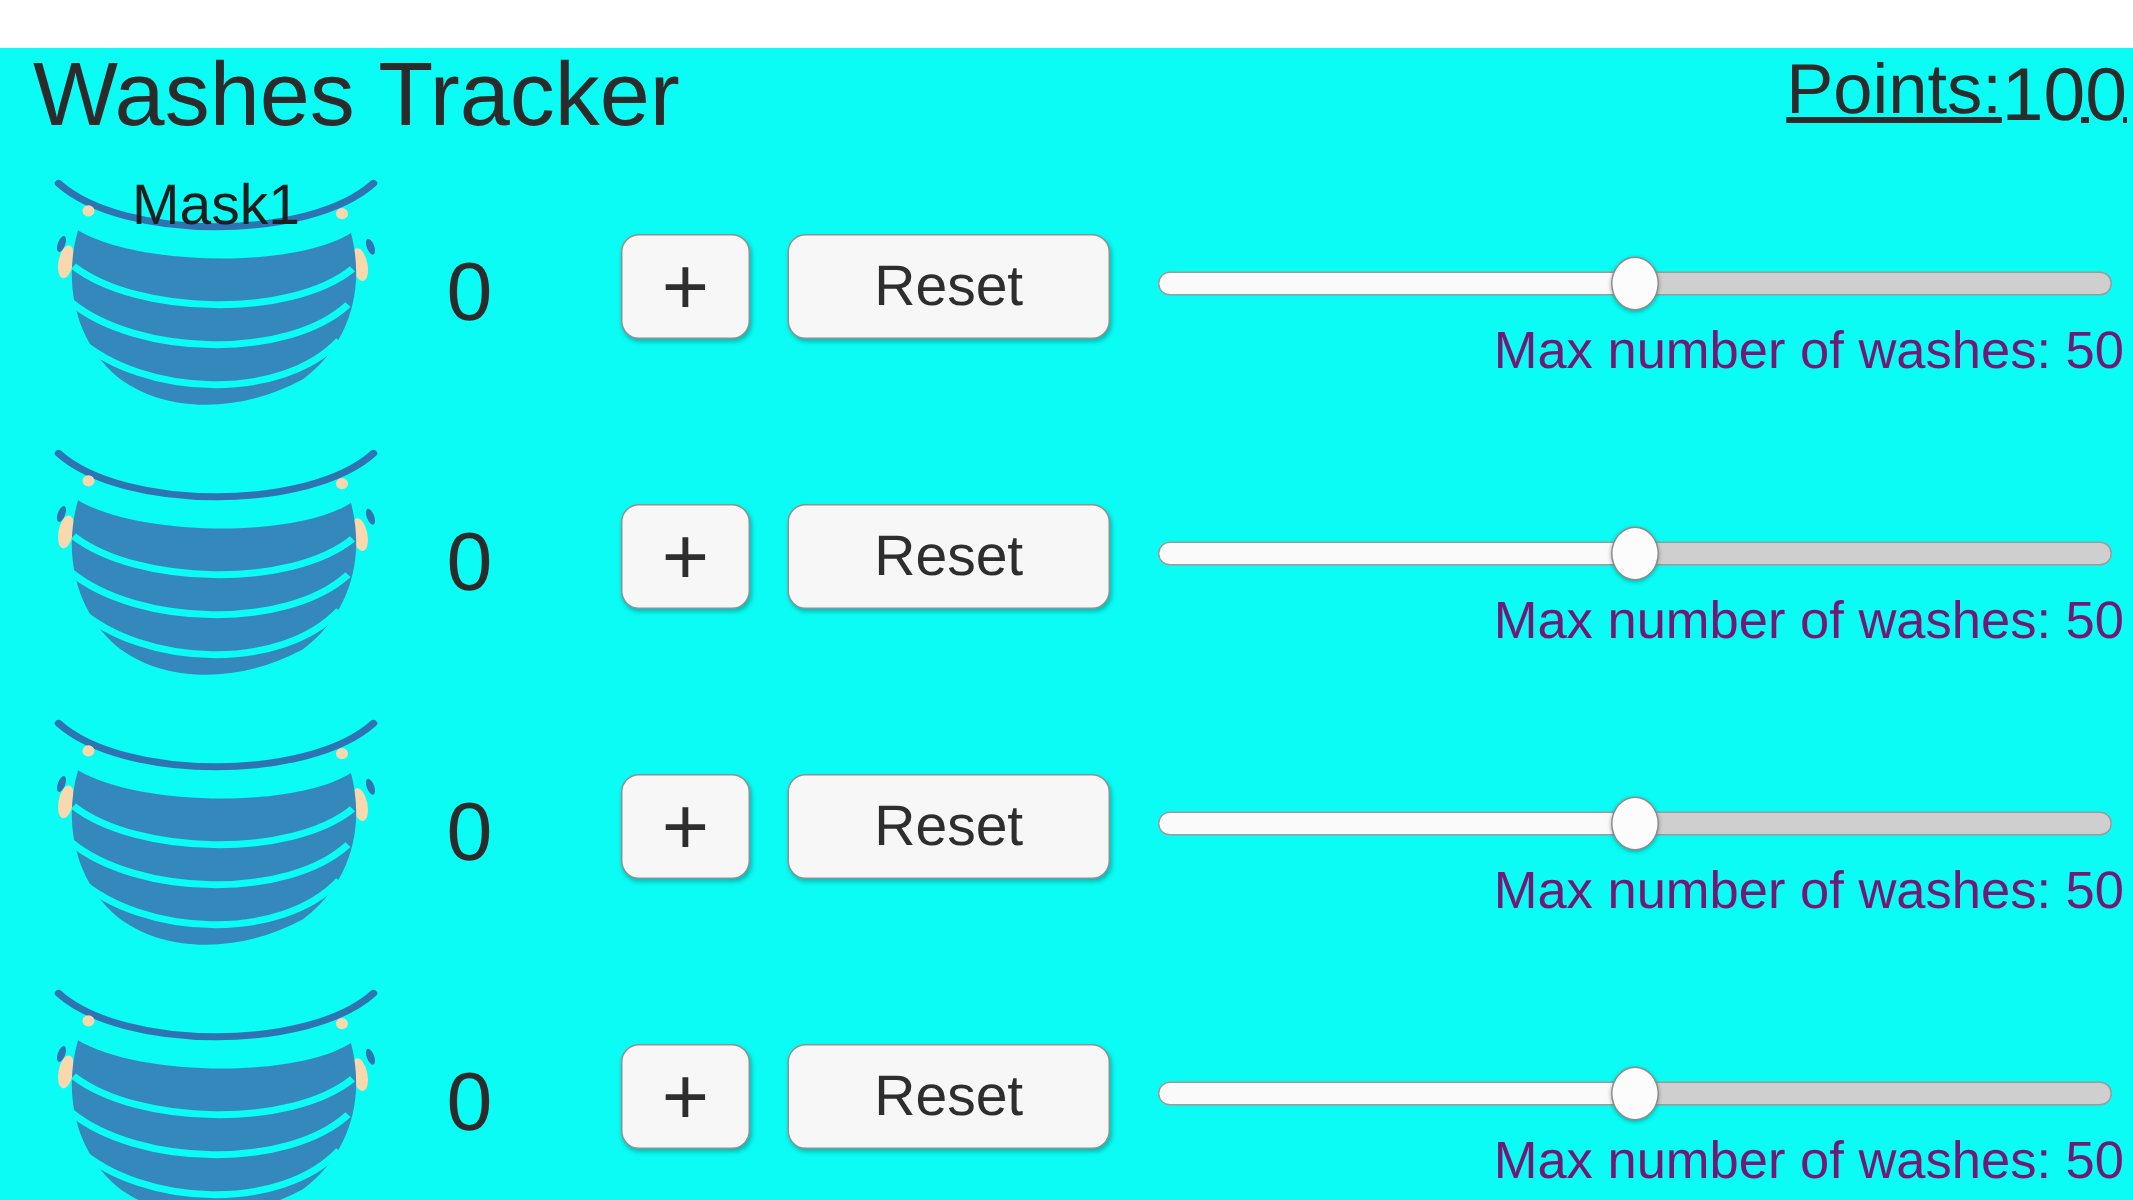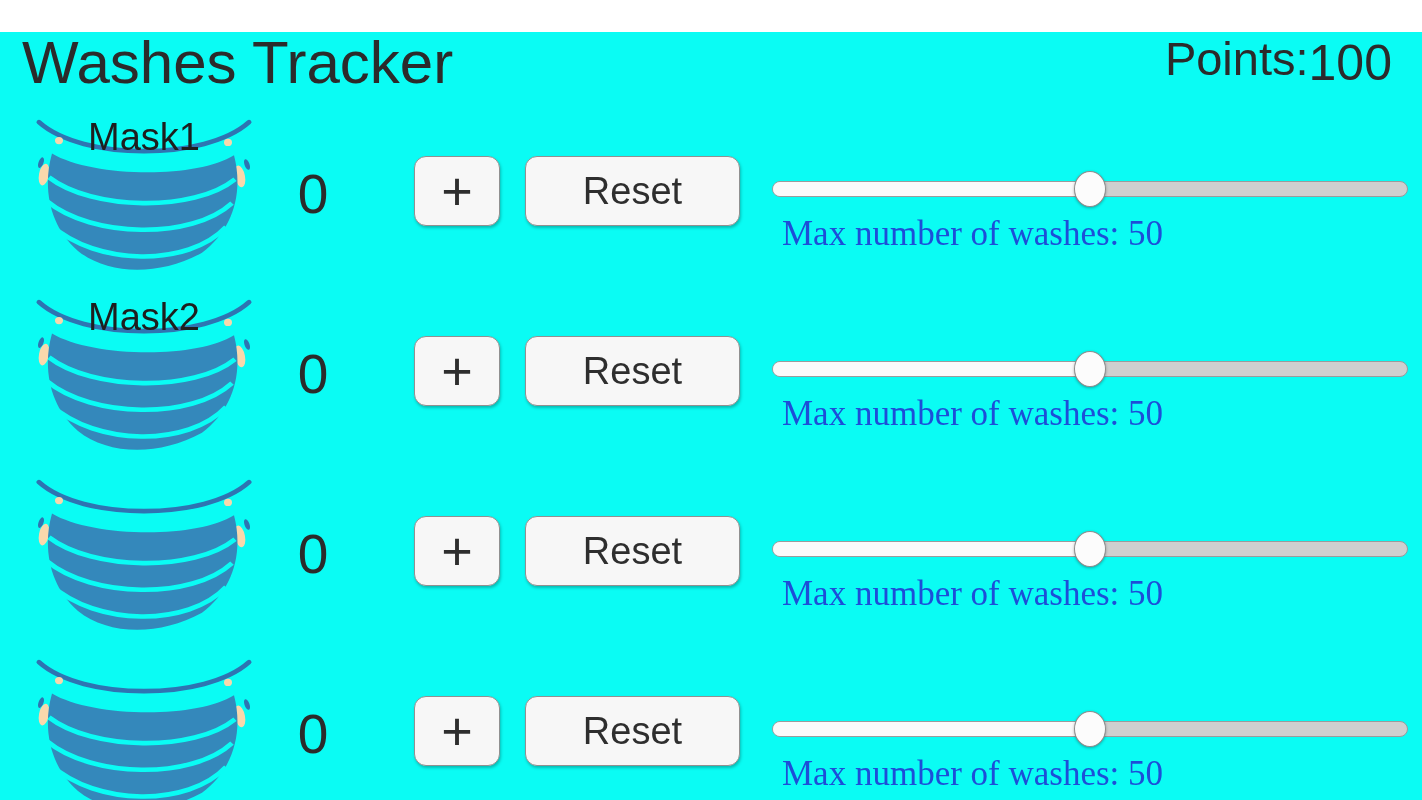--- a/index.html
+++ b/index.html
@@ -11,24 +11,25 @@
     overflow:hidden;
     color:var(--text,#2B2B2B);
     margin-top:32px;
   }
   .title{
     position:absolute;left:22px;top:0;
     font-size:60px;line-height:62px;font-weight:400;
     color:var(--text,#2B2B2B);
   }
   .points{
-    position:absolute;right:30px;top:0;
+    position:absolute;right:4px;top:0;
     font-size:47px;line-height:52px;font-weight:400;
     color:var(--text,#2B2B2B);
     white-space:nowrap;
+    text-decoration:underline;
   }
   .points-value{
     font-size:50px;
     position:relative;top:5px;
   }
   .row{position:absolute;left:12px;width:1422px;height:180px;}
   .mask-svg{position:absolute;left:20px;top:8px;width:224px;height:160px;}
   .mask-label{
     position:absolute;left:20px;top:12px;width:224px;
     text-align:center;font-size:38px;line-height:40px;
@@ -68,23 +69,22 @@
     width:30px;height:34px;
     transform:translate(-50%,-50%);
     background:var(--thumb,#FCFCFC);
     border:1px solid #8D8D8D;
     border-radius:50%;
     box-shadow:0 1px 3px rgba(0,0,0,0.3);
     cursor:pointer;
   }
   .max-label{
     position:absolute;left:770px;top:108px;width:634px;
-    text-align:left;font-size:35px;line-height:42px;
-    color:#1d4ed8;
-    font-family:Liberation Serif, serif;
+    text-align:right;font-size:35px;line-height:42px;
+    color:#701a75;
   }
 </style>
 </head>
 <body>
 
 <svg style="position:absolute;width:0;height:0" aria-hidden="true">
   <symbol id="mask-shape" viewBox="0 0 224 174" preserveAspectRatio="none">
 
     <path d="M7,10 C50,52 174,52 217,10" fill="none" stroke="var(--mask-strap,#2E74B2)" stroke-width="5" stroke-linecap="round"></path>
 
@@ -124,21 +124,20 @@
       <div class="slider-fill" style="width: 50%;"></div>
       <div class="slider-thumb" style="left: 50%;"></div>
     </div>
     <div class="max-label">Max number of washes: 50</div>
   </section>
 
   <section class="row" style="top:253px">
     <svg class="mask-svg">
         <use href="#mask-shape"></use>
       </svg>
-    <div class="mask-label">Mask2</div>
     <div class="count">0</div>
     <button class="btn btn-plus">+</button>
     <button class="btn btn-reset">Reset</button>
     <div class="slider">
       <div class="slider-fill" style="width: 50%;"></div>
       <div class="slider-thumb" style="left: 50%;"></div>
     </div>
     <div class="max-label">Max number of washes: 50</div>
   </section>
 

